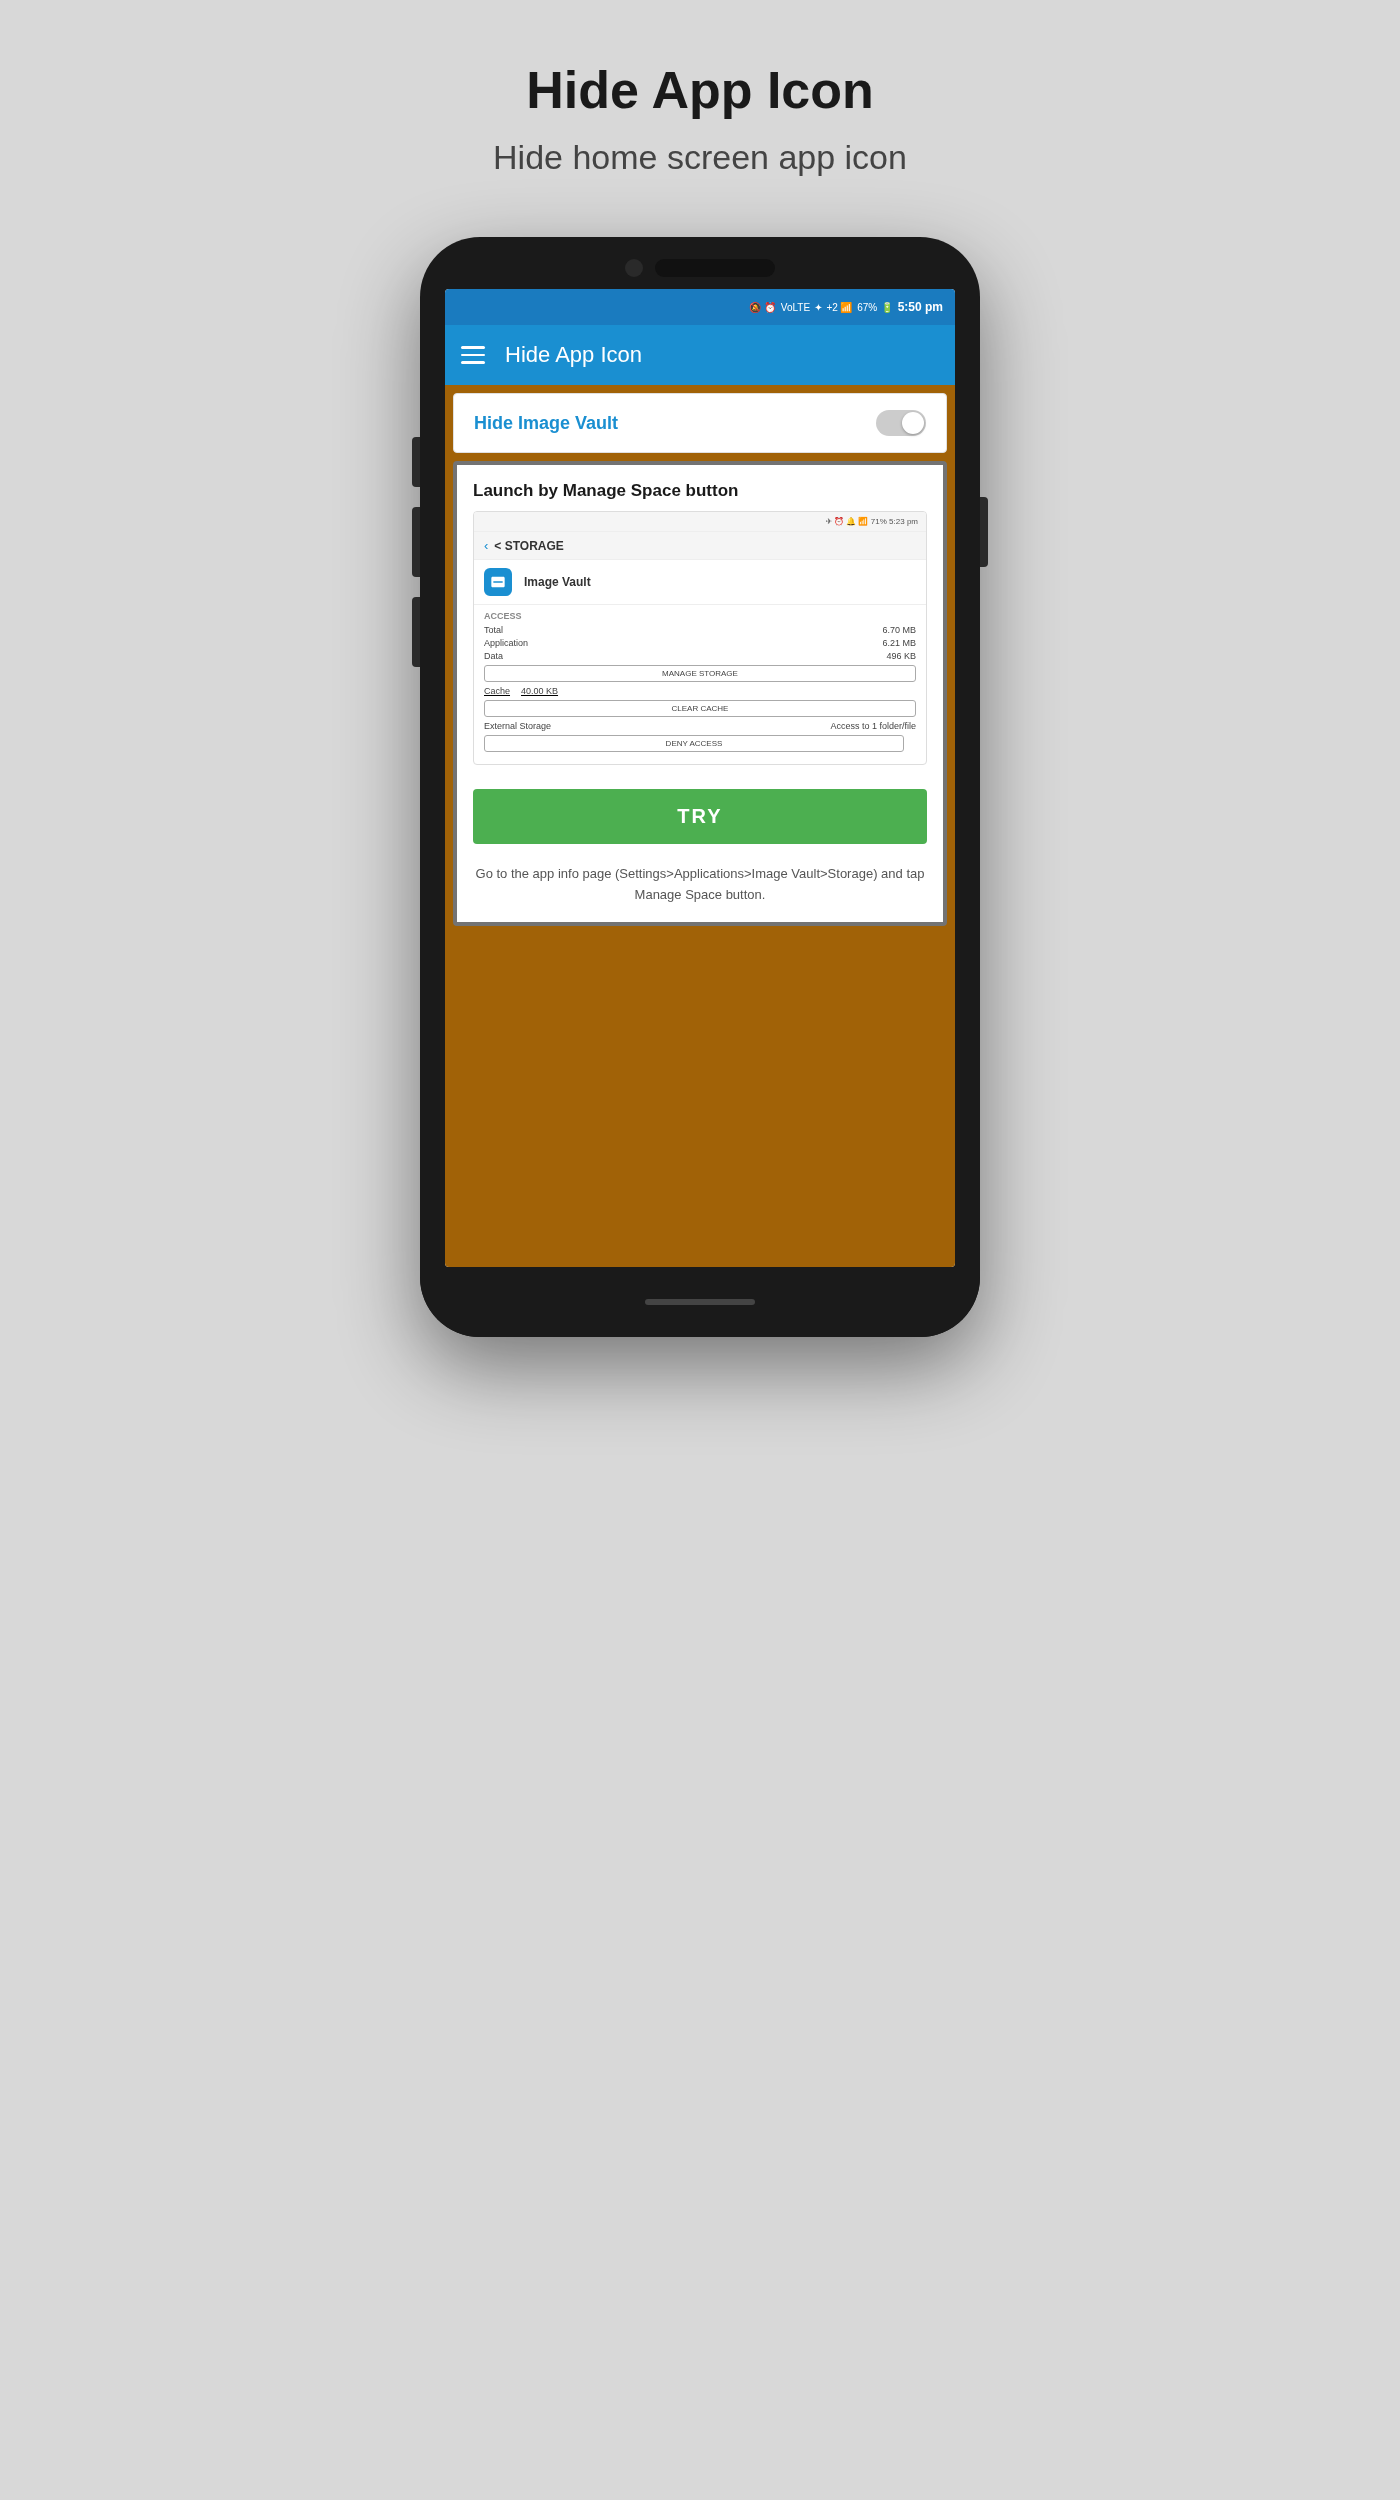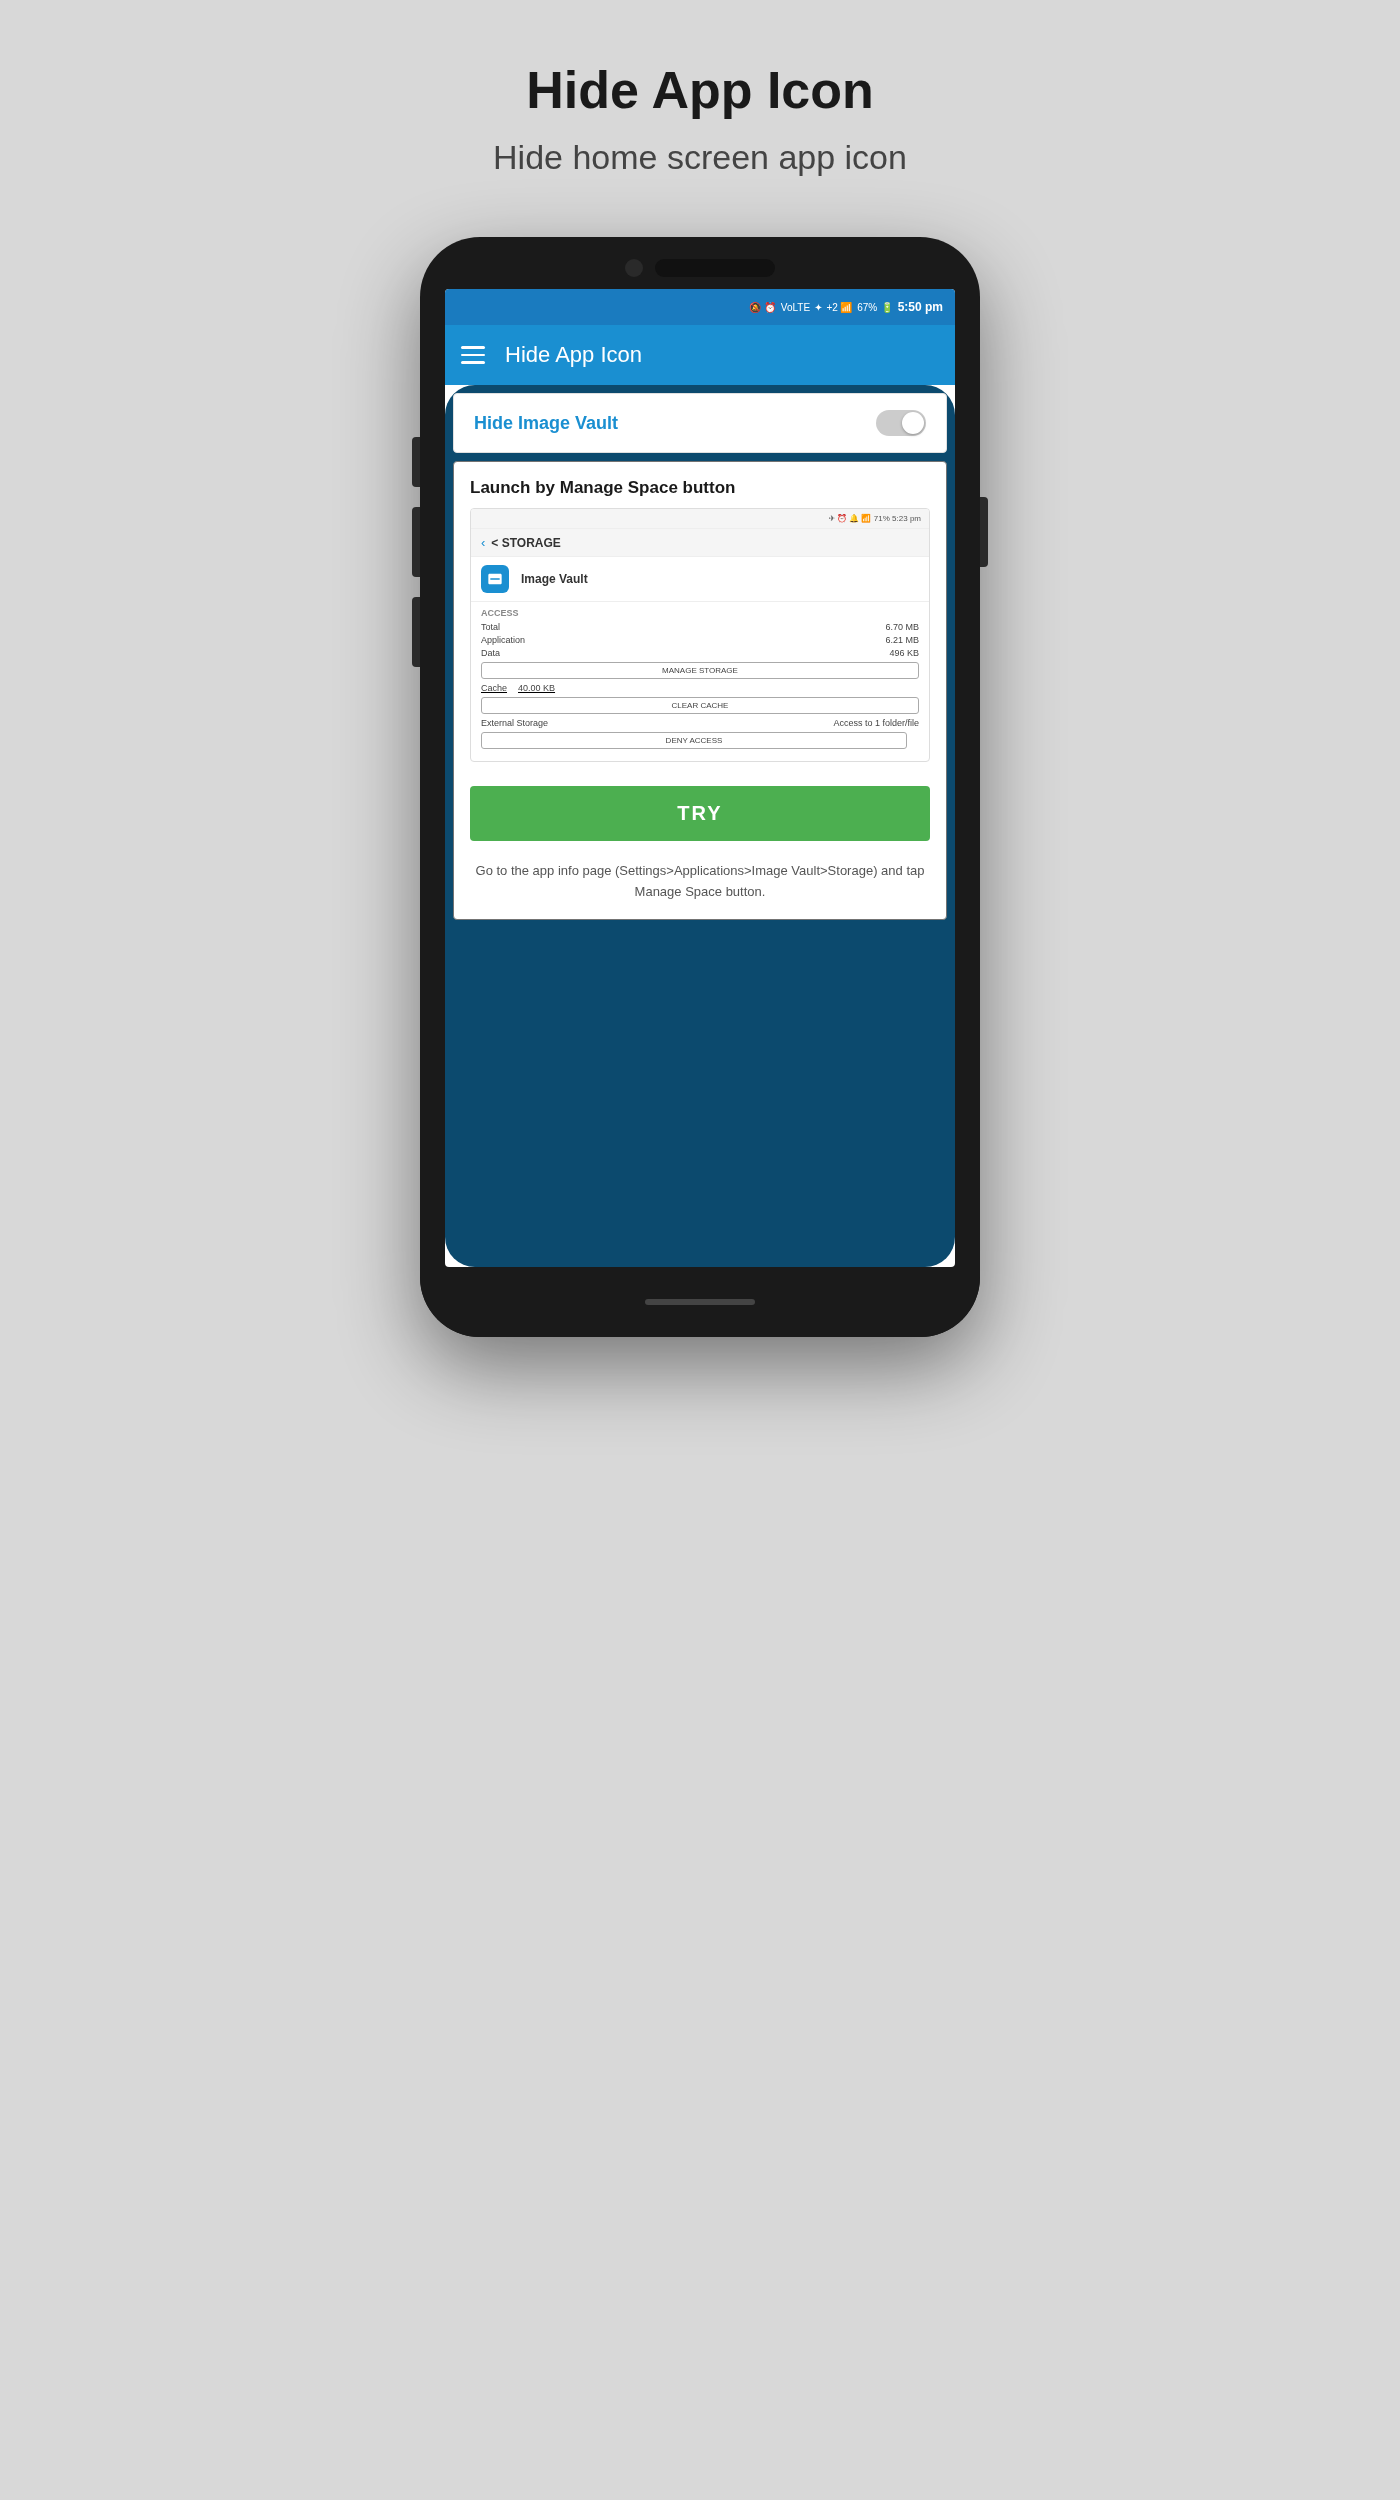--- a/index.html
+++ b/index.html
@@ -174,26 +174,25 @@
     }
 
     .toolbar-title {
       color: white;
       font-size: 22px;
       font-weight: 500;
     }
 
     
     .content-area {
-      background: #0c4a6e;
+      background: #a16207;
       flex: 1;
       overflow: hidden;
       display: flex;
       flex-direction: column;
-      border-radius: 30px;
     }
 
     
     .hide-vault-card {
       background: white;
       margin: 8px;
       border-radius: 4px;
       padding: 16px 20px;
       display: flex;
       align-items: center;
@@ -226,21 +225,21 @@
       top: 2px;
       right: 2px;
       box-shadow: 0 1px 3px rgba(0,0,0,0.3);
     }
 
     
     .launch-card {
       background: white;
       margin: 0 8px 8px 8px;
       border-radius: 4px;
-      border: 1px solid #737373;
+      border: 4px solid #737373;
       overflow: hidden;
     }
 
     .launch-card-title {
       font-size: 17px;
       font-weight: 700;
       color: #1a1a1a;
       padding: 16px 16px 10px 16px;
     }
 

